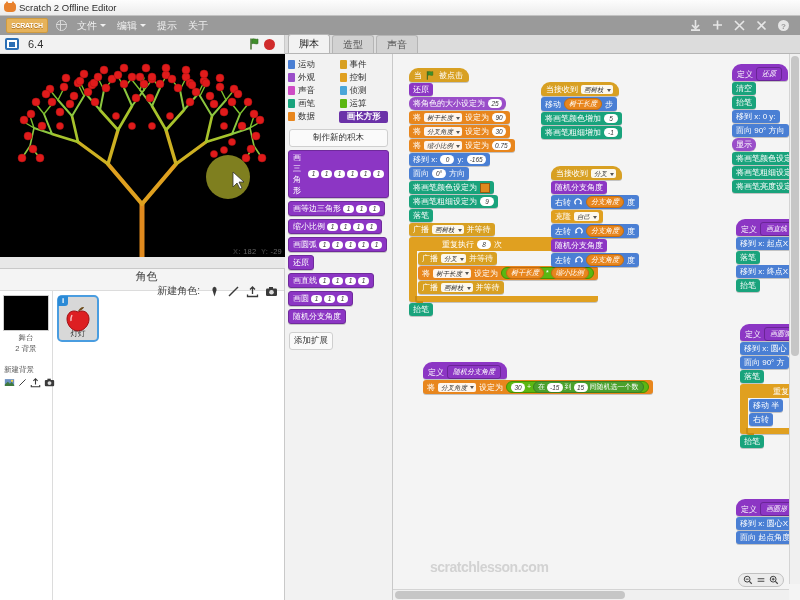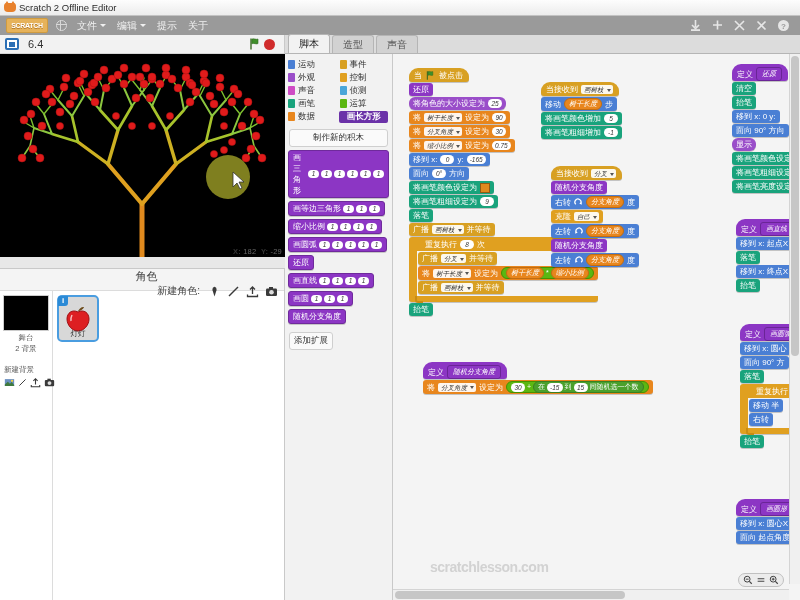--- a/index.html
+++ b/index.html
@@ -134,21 +134,21 @@
   .ovalblk.data{background:#e8861d;border:1px solid #c26d12;}
   .ovalblk.op{background:#5cb712;border:1px solid #479100;}
   .drop{background:rgba(255,255,255,.92);color:#333;border-radius:2px;padding:0 9px 0 3px;
     height:9px;line-height:9px;font-size:6.5px;position:relative;display:inline-block;}
   .drop:after{content:"";position:absolute;right:2px;top:3.5px;border-left:2.5px solid transparent;
     border-right:2.5px solid transparent;border-top:3px solid #555;}
   .swatch{width:8px;height:8px;border:1px solid rgba(0,0,0,.35);display:inline-block;}
   .cwrap{background:#e0a020;border-radius:3px;padding:1px 0 0 0;width:max-content;
     box-shadow:0 1px 0 rgba(0,0,0,.2);margin-bottom:1px;}
   .cwrap .chead{display:flex;align-items:center;gap:3px;font-size:8px;color:#fff;
-    padding:1px 16px;line-height:11px;white-space:nowrap;}
+    padding:1px 16px;line-height:11px;white-space:nowrap;margin-left:17px;}
   .cwrap .cbody{margin-left:8px;background:#f4f4f4;padding:1px 0 1px 1px;}
   .cwrap .cfoot{height:6px;position:relative;}
   .cwrap .cfoot:after{content:"";position:absolute;left:6px;top:0px;width:6px;height:5px;
     border-bottom:2px solid #c98c14;border-left:2px solid #c98c14;border-radius:0 0 0 3px;}
 
   
   .clipcol{position:absolute;right:0;top:0;width:78px;height:546px;overflow:hidden;}
 
   
   .vsb{position:absolute;right:0;top:19px;width:11px;height:530px;background:#f0f0f0;

